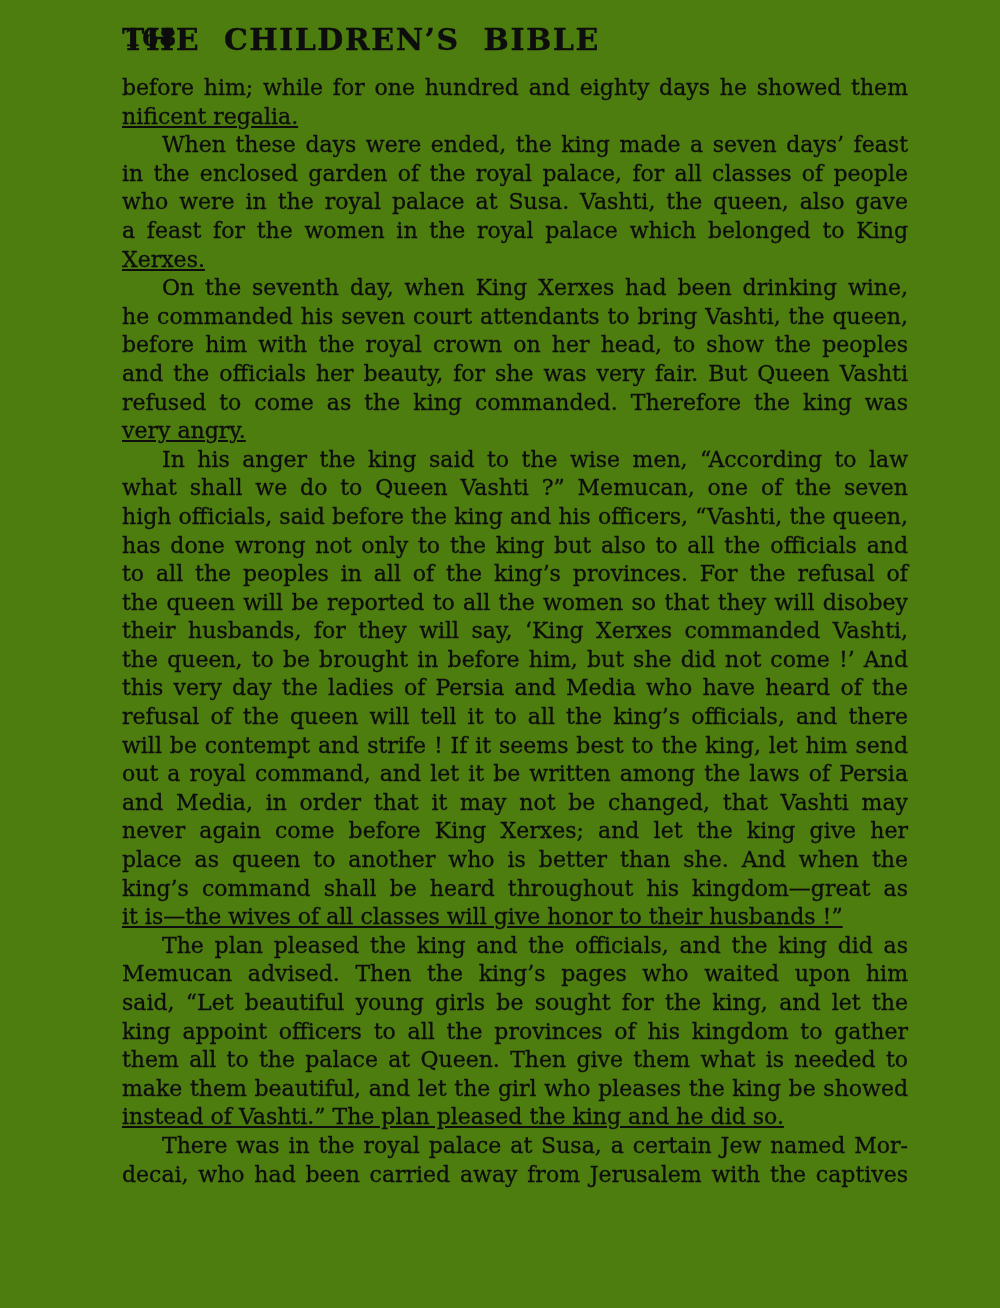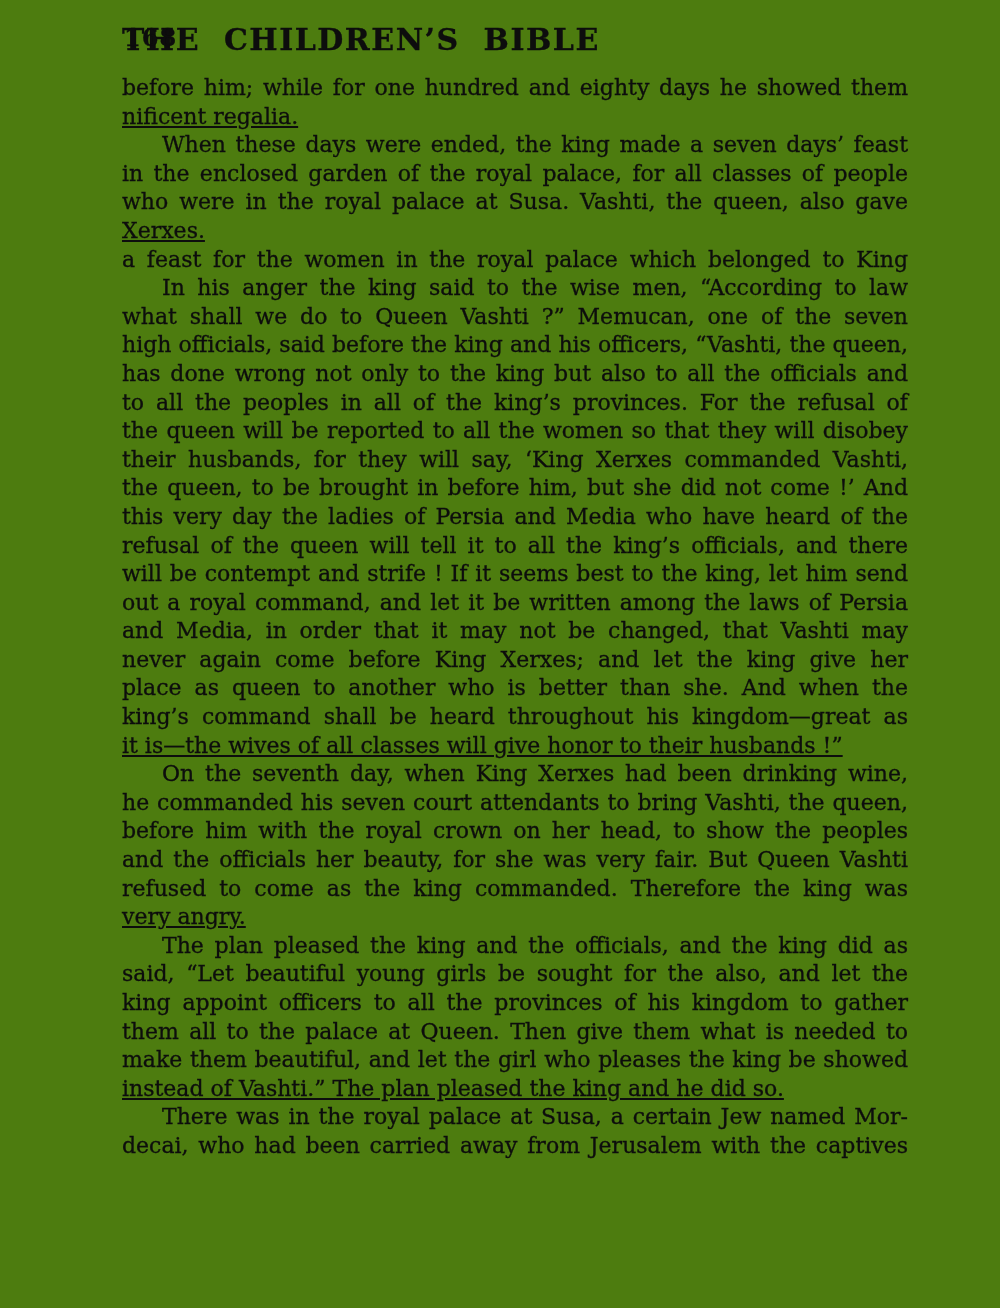--- a/index.html
+++ b/index.html
@@ -73,22 +73,30 @@
   </div>
   <div class="body-text">
       <div class="paragraph">
         <div class="line">before him; while for one hundred and eighty days he showed them</div>
         <div class="line lastline">nificent regalia.</div>
       </div>
       <div class="paragraph">
         <div class="line indent">When these days were ended, the king made a seven days’ feast</div>
         <div class="line">in the enclosed garden of the royal palace, for all classes of people</div>
         <div class="line">who were in the royal palace at Susa. Vashti, the queen, also gave</div>
+        <div class="line">a feast for the women in the royal palace which belonged to King</div>
         <div class="line lastline">Xerxes.</div>
-        <div class="line">a feast for the women in the royal palace which belonged to King</div>
+      </div>
+      <div class="paragraph">
+        <div class="line indent">On the seventh day, when King Xerxes had been drinking wine,</div>
+        <div class="line">he commanded his seven court attendants to bring Vashti, the queen,</div>
+        <div class="line">before him with the royal crown on her head, to show the peoples</div>
+        <div class="line">and the officials her beauty, for she was very fair. But Queen Vashti</div>
+        <div class="line">refused to come as the king commanded. Therefore the king was</div>
+        <div class="line lastline">very angry.</div>
       </div>
       <div class="paragraph">
         <div class="line indent">In his anger the king said to the wise men, “According to law</div>
         <div class="line">what shall we do to Queen Vashti ?” Memucan, one of the seven</div>
         <div class="line">high officials, said before the king and his officers, “Vashti, the queen,</div>
         <div class="line">has done wrong not only to the king but also to all the officials and</div>
         <div class="line">to all the peoples in all of the king’s provinces. For the refusal of</div>
         <div class="line">the queen will be reported to all the women so that they will disobey</div>
         <div class="line">their husbands, for they will say, ‘King Xerxes commanded Vashti,</div>
         <div class="line">the queen, to be brought in before him, but she did not come !’ And</div>
@@ -96,30 +104,23 @@
         <div class="line">refusal of the queen will tell it to all the king’s officials, and there</div>
         <div class="line">will be contempt and strife ! If it seems best to the king, let him send</div>
         <div class="line">out a royal command, and let it be written among the laws of Persia</div>
         <div class="line">and Media, in order that it may not be changed, that Vashti may</div>
         <div class="line">never again come before King Xerxes; and let the king give her</div>
         <div class="line">place as queen to another who is better than she. And when the</div>
         <div class="line">king’s command shall be heard throughout his kingdom—great as</div>
         <div class="line lastline">it is—the wives of all classes will give honor to their husbands !”</div>
       </div>
       <div class="paragraph">
-        <div class="line indent">On the seventh day, when King Xerxes had been drinking wine,</div>
-        <div class="line">he commanded his seven court attendants to bring Vashti, the queen,</div>
-        <div class="line">before him with the royal crown on her head, to show the peoples</div>
-        <div class="line">and the officials her beauty, for she was very fair. But Queen Vashti</div>
-        <div class="line">refused to come as the king commanded. Therefore the king was</div>
-        <div class="line lastline">very angry.</div>
-      </div>
-      <div class="paragraph">
         <div class="line indent">The plan pleased the king and the officials, and the king did as</div>
-        <div class="line">said, “Let beautiful young girls be sought for the also, and let the</div>
+        <div class="line">Memucan advised. Then the king’s pages who waited upon him</div>
+        <div class="line">said, “Let beautiful young girls be sought for the king, and let the</div>
         <div class="line">king appoint officers to all the provinces of his kingdom to gather</div>
         <div class="line">them all to the palace at Queen. Then give them what is needed to</div>
         <div class="line">make them beautiful, and let the girl who pleases the king be showed</div>
         <div class="line lastline">instead of Vashti.” The plan pleased the king and he did so.</div>
       </div>
       <div class="paragraph">
         <div class="line indent">There was in the royal palace at Susa, a certain Jew named Mor-</div>
         <div class="line">decai, who had been carried away from Jerusalem with the captives</div>
       </div>
     </div>

